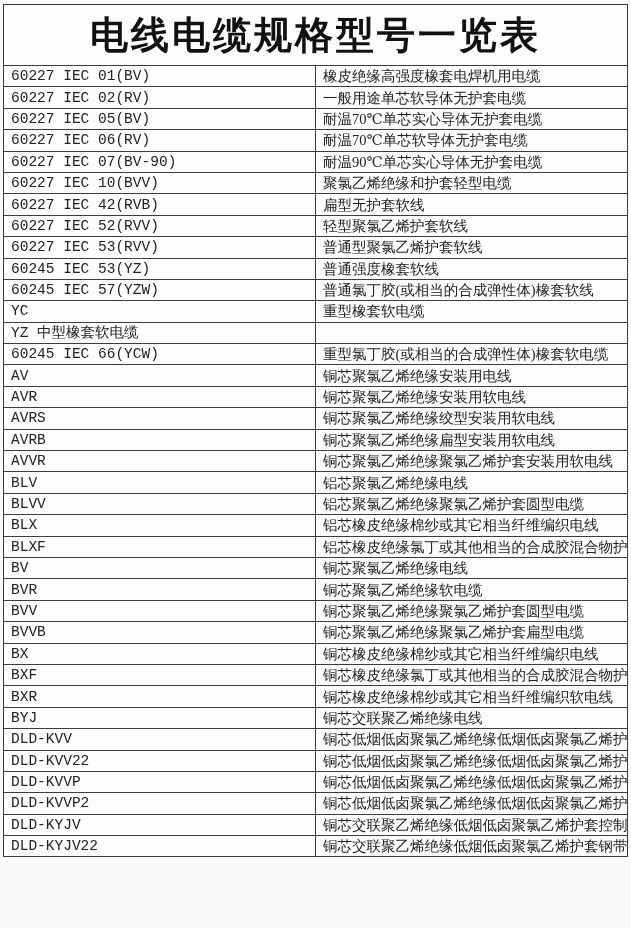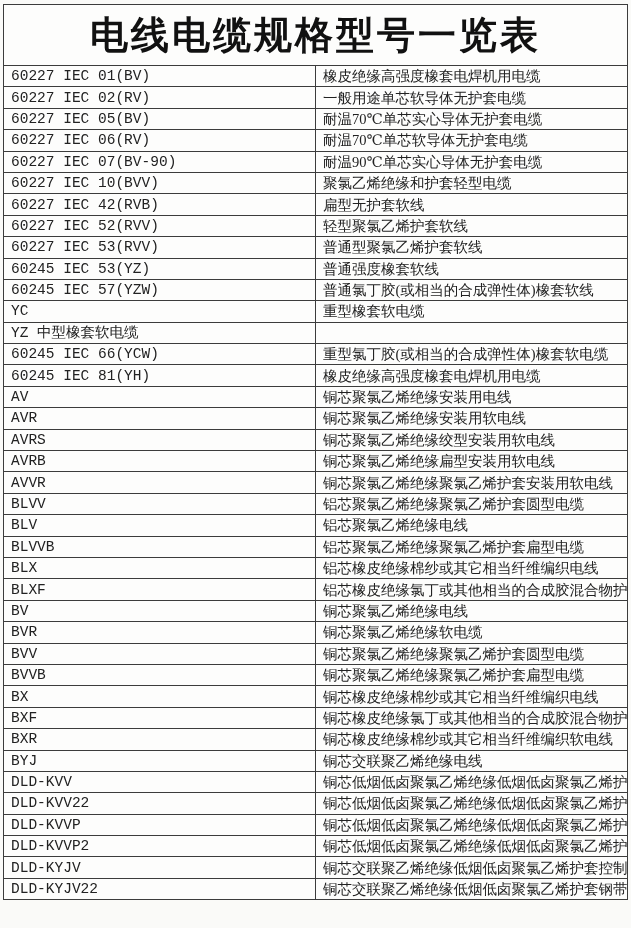--- a/index.html
+++ b/index.html
@@ -131,24 +131,20 @@
   <tr>
     <td class="model-cell">YZ  中型橡套软电缆</td>
     <td class="desc-cell"></td>
   </tr>
 
   <tr>
     <td class="model-cell">60245 IEC 66(YCW)</td>
     <td class="desc-cell">重型氯丁胶(或相当的合成弹性体)橡套软电缆</td>
   </tr>
 
-  <tr>
-    <td class="model-cell">60245 IEC 81(YH)</td>
-    <td class="desc-cell">橡皮绝缘高强度橡套电焊机用电缆</td>
-  </tr>
 
   <tr>
     <td class="model-cell">AV</td>
     <td class="desc-cell">铜芯聚氯乙烯绝缘安装用电线</td>
   </tr>
 
   <tr>
     <td class="model-cell">AVR</td>
     <td class="desc-cell">铜芯聚氯乙烯绝缘安装用软电线</td>
   </tr>
@@ -162,33 +158,29 @@
     <td class="model-cell">AVRB</td>
     <td class="desc-cell">铜芯聚氯乙烯绝缘扁型安装用软电线</td>
   </tr>
 
   <tr>
     <td class="model-cell">AVVR</td>
     <td class="desc-cell">铜芯聚氯乙烯绝缘聚氯乙烯护套安装用软电线</td>
   </tr>
 
   <tr>
+    <td class="model-cell">BLV</td>
+    <td class="desc-cell">铝芯聚氯乙烯绝缘电线</td>
+  </tr>
+
+  <tr>
     <td class="model-cell">BLVV</td>
     <td class="desc-cell">铝芯聚氯乙烯绝缘聚氯乙烯护套圆型电缆</td>
   </tr>
 
-  <tr>
-    <td class="model-cell">BLV</td>
-    <td class="desc-cell">铝芯聚氯乙烯绝缘电线</td>
-  </tr>
-
-  <tr>
-    <td class="model-cell">BLVVB</td>
-    <td class="desc-cell">铝芯聚氯乙烯绝缘聚氯乙烯护套扁型电缆</td>
-  </tr>
 
   <tr>
     <td class="model-cell">BLX</td>
     <td class="desc-cell">铝芯橡皮绝缘棉纱或其它相当纤维编织电线</td>
   </tr>
 
   <tr>
     <td class="model-cell">BLXF</td>
     <td class="desc-cell">铝芯橡皮绝缘氯丁或其他相当的合成胶混合物护套电线</td>
   </tr>

